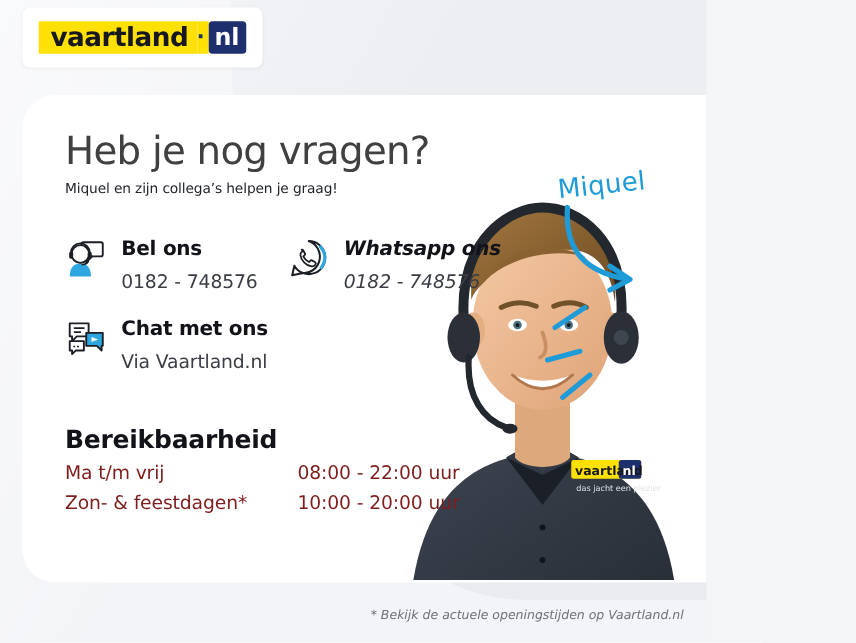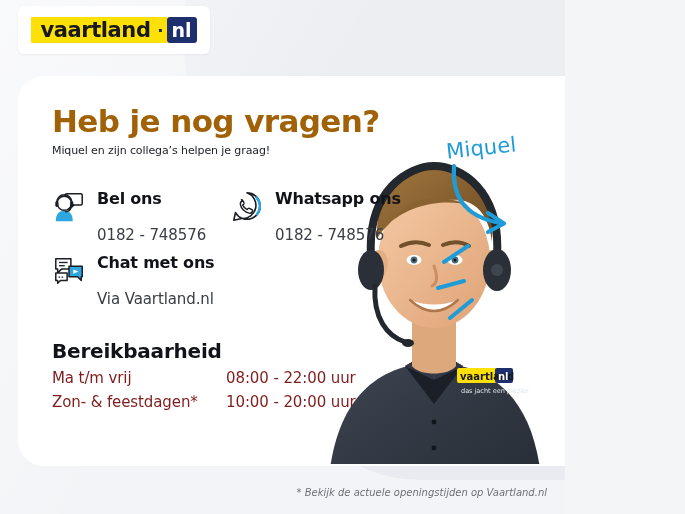--- a/index.html
+++ b/index.html
@@ -103,22 +103,22 @@
     border-radius: 26px;
     z-index: 3;
   }
 
   
   .headline {
     position: absolute;
     left: 52px;
     top: 103px;
     font-size: 31px;
-    font-weight: 700;
-    color: #a16207;
+    font-weight: 400;
+    color: #404040;
     letter-spacing: -.6px;
     z-index: 5;
     font-family: "DejaVu Sans", sans-serif;
   }
   .subline {
     position: absolute;
     left: 52px;
     top: 144px;
     font-size: 11px;
     color: #20232a;
@@ -129,38 +129,38 @@
 
   
   .contact {
     position: absolute;
     display: flex;
     align-items: flex-start;
     gap: 11px;
     z-index: 5;
   }
   .c-call     { left: 52px;  top: 188px; }
-  .c-whatsapp { left: 230px; top: 188px; }
+  .c-whatsapp { left: 230px; top: 188px; font-style: italic; }
   .c-chat     { left: 52px;  top: 252px; }
 
   .c-icon { width: 34px; height: 36px; flex: none; padding-top: 2px; }
   .c-text { padding-top: 1px; }
   .c-title {
     font-size: 16px;
     font-weight: 700;
     color: #111319;
     line-height: 19px;
     font-family: "DejaVu Sans", sans-serif;
     letter-spacing: -.2px;
   }
   .c-sub {
     font-size: 15px;
     color: #3a3d45;
     line-height: 22px;
-    margin-top: 16px;
+    margin-top: 6px;
     font-family: "DejaVu Sans", sans-serif;
     letter-spacing: -.1px;
   }
 
   
   .hours-title {
     position: absolute;
     left: 52px;
     top: 339px;
     font-size: 20px;
@@ -178,21 +178,21 @@
   }
   .hours-row {
     display: flex;
     font-size: 15px;
     color: #7f1d1d;
     line-height: 24px;
     font-family: "DejaVu Sans", sans-serif;
     letter-spacing: -.1px;
   }
   .hours-day  { width: 174px; }
-  .hours-time { white-space: nowrap; }
+  .hours-time { white-space: nowrap; margin-left: 12px; }
 
   
   .footnote {
     position: absolute;
     right: 18px;
     bottom: 16px;
     font-size: 10px;
     font-style: italic;
     color: #6c7078;
     z-index: 5;

